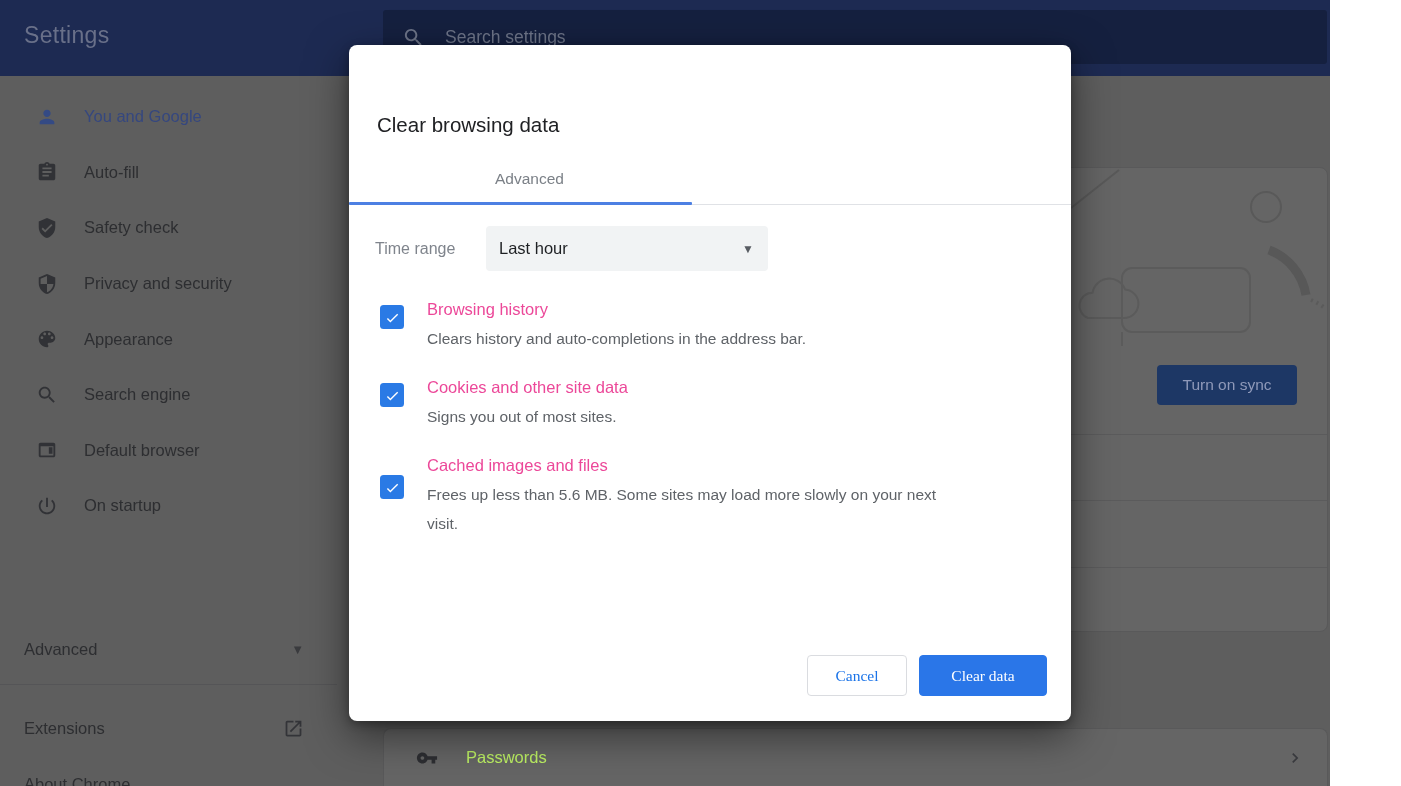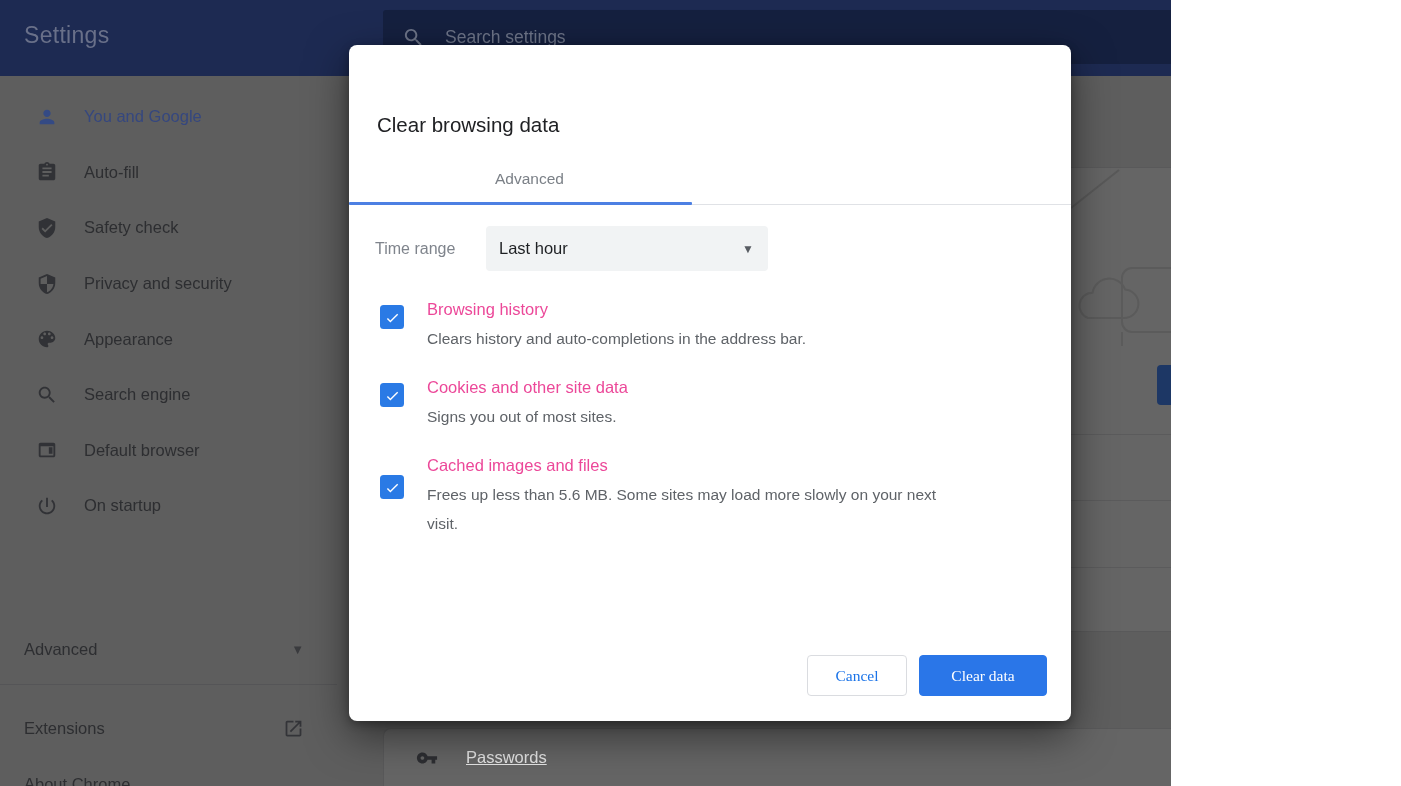--- a/index.html
+++ b/index.html
@@ -1,18 +1,18 @@
 <!DOCTYPE html>
 <html><head>
 <meta charset="utf-8">
 <style>
   * { margin:0; padding:0; box-sizing:border-box; }
   html,body { width:1401px; height:786px; }
   body { font-family:"Liberation Sans", sans-serif; }
-  #stage { position:relative; width:1171px; height:786px; overflow:hidden; background:#5e5e5e; }
+  #stage { position:relative; width:1330px; height:786px; overflow:hidden; background:#5e5e5e; }
 
   
   .topbar { position:absolute; left:0; top:0; width:1401px; height:76px; background:#1d2a52; }
   .topbar-title { position:absolute; left:24px; top:22px; font-size:23px; font-weight:400; color:#697089; letter-spacing:.3px; }
   .searchbar { position:absolute; left:383px; top:10px; width:944px; height:54px; background:#15203f; border-radius:3px; display:flex; align-items:center; }
   .searchbar .sicon { margin-left:19px; width:23px; height:23px; color:#6d7488; }
   .searchbar .sph { margin-left:20px; font-size:17.5px; color:#6d7488; }
 
   .sidebar { position:absolute; left:0; top:76px; width:383px; height:710px; background:#5e5e5e; }
   .nav { position:absolute; top:13px; left:0; width:337px; }
@@ -30,21 +30,21 @@
   .foot-item .flabel { margin-left:24px; font-size:16.5px; font-weight:500; color:#2d2e31; }
   .foot-item .ficon { width:21px; height:21px; margin-right:33px; color:#333438; }
 
   .content { position:absolute; left:383px; top:76px; width:1018px; height:710px; background:#5e5e5e; }
   .card1 { position:absolute; left:0; top:91px; width:945px; height:465px; background:#656565; border:1px solid #59595a; border-radius:8px; }
   .illus { position:absolute; right:0; top:0; width:945px; height:266px; }
   .sync-btn { position:absolute; right:30px; top:197px; width:140px; height:40px; background:#1d3765; border-radius:4px; color:#8f99b9; font-size:15.5px; font-weight:500; display:flex; align-items:center; justify-content:center; cursor:pointer; }
   .row-sep { position:absolute; left:0; width:943px; border-top:1px solid #5b5b5c; }
   .card2 { position:absolute; left:0; top:652px; width:945px; height:58px; background:#656565; border:1px solid #59595a; border-bottom:none; border-radius:8px 8px 0 0; display:flex; align-items:center; }
   .card2 .kicon { width:22px; height:22px; margin-left:32px; color:#2d2e32; flex:none; }
-  .card2 .klabel { margin-left:28px; font-size:16.5px; color:#e5e5e5; flex:1;text-decoration:underline; }
+  .card2 .klabel { margin-left:28px; font-size:16.5px; color:#bef264; flex:1; }
   .card2 .chev { width:20px; height:20px; margin-right:22px; color:#38393d; }
 
   
   .dialog { position:absolute; left:349px; top:45px; width:722px; height:676px; background:#ffffff; border-radius:8px; box-shadow:0 14px 42px rgba(0,0,0,.5), 0 3px 10px rgba(0,0,0,.3); z-index:10; }
   .dlg-title { position:absolute; left:28px; top:68px; font-size:20.5px; color:#202124; }
   .tabs { position:absolute; left:0; top:108px; width:722px; height:52px; display:flex; }
   .tab { width:50%; display:flex; align-items:center; justify-content:center; font-size:15.5px; font-weight:500; color:#7b8087; cursor:pointer; }
   .tab.active { color:#1a73e8; }
   .tab-line { position:absolute; left:0; top:159px; width:722px; border-top:1px solid #e0e2e6; }
   .tab-underline { position:absolute; left:0; top:157px; width:343px; height:3px; background:#4d80e3; border-radius:1px; }

